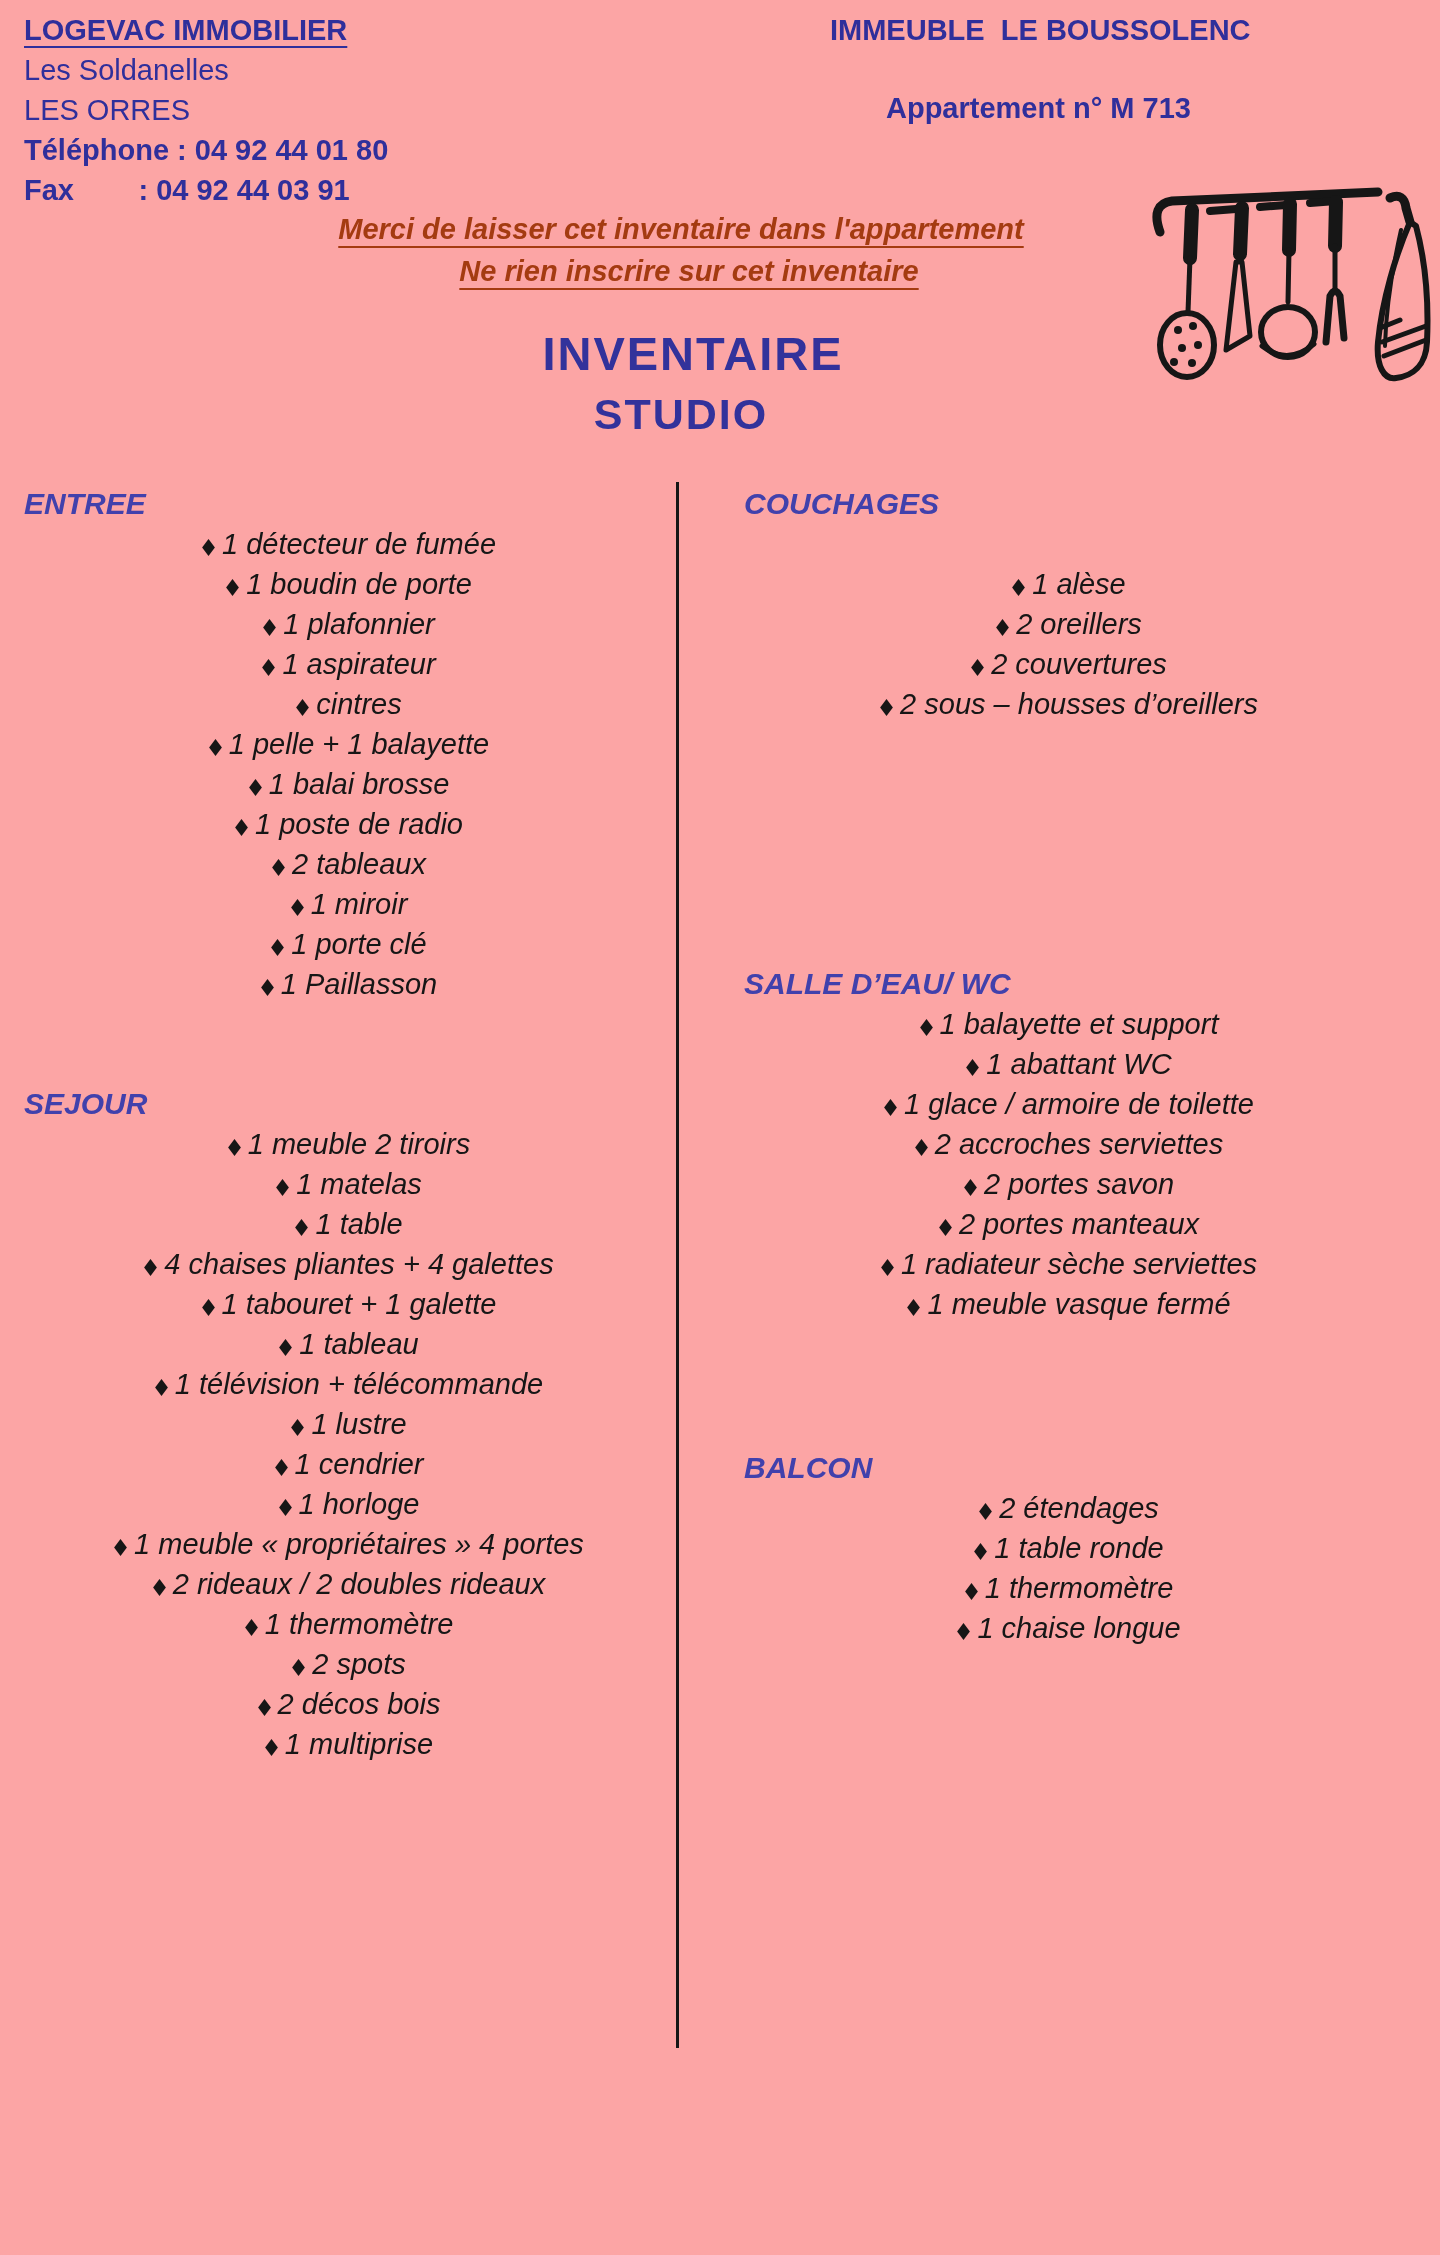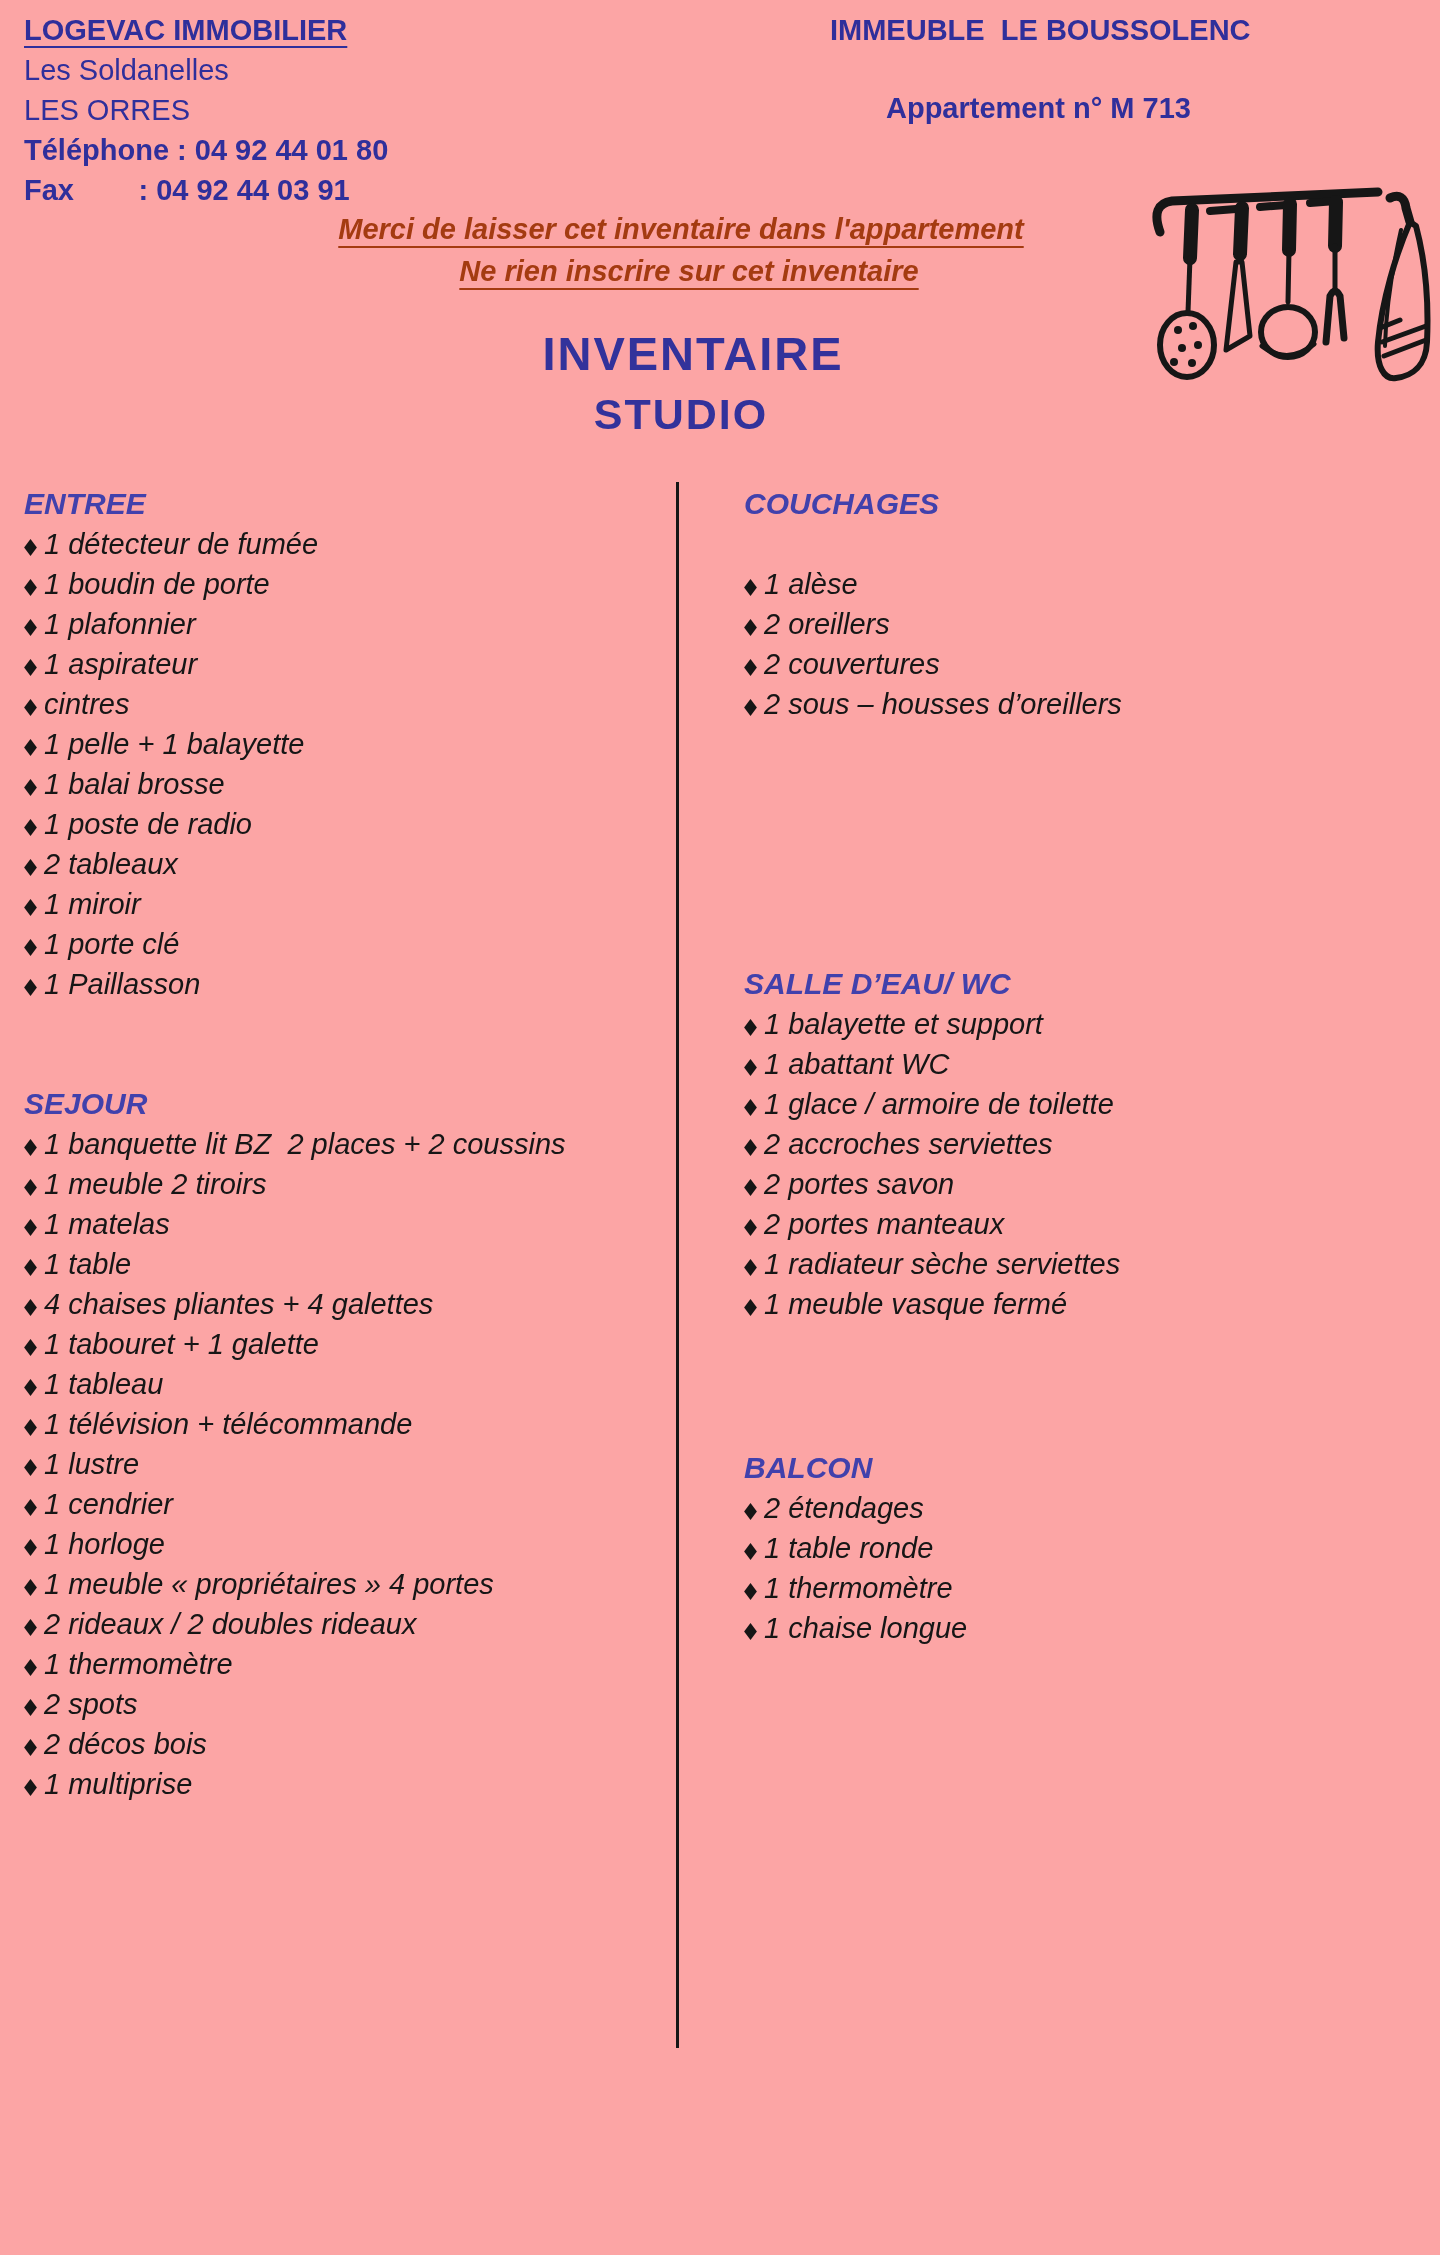--- a/index.html
+++ b/index.html
@@ -25,21 +25,21 @@
   .doc-title{left:0;width:1362px;top:326px;text-align:center;font-size:47px;font-weight:bold;color:#32329b;letter-spacing:2px;padding-left:12px;}
   .doc-subtitle{left:0;width:1362px;top:390px;text-align:center;font-size:43px;font-weight:bold;color:#32329b;letter-spacing:2px;}
   
   .clipart{left:1138px;top:170px;width:300px;height:240px;}
   
   .divider{left:676px;top:482px;width:3px;height:1566px;background:#161616;}
   
   .sec{width:650px;font-style:italic;}
   .sec h2{margin:0;font-size:30px;line-height:40px;font-weight:bold;color:#4141ac;white-space:pre;}
   .sec ul{margin:0;padding:0;list-style:none;}
-  .sec li{font-size:29px;line-height:40px;white-space:pre;}
+  .sec li{font-size:29px;line-height:40px;white-space:pre;text-align:center;}
   .gap-after-title ul{margin-top:40px;}
   .sec-entree{left:24px;top:484px;}
   .sec-sejour{left:24px;top:1084px;}
   .sec-couchages{left:744px;top:484px;}
   .sec-salle-eau{left:744px;top:964px;}
   .sec-balcon{left:744px;top:1448px;}
   .bullet{
     display:inline-block;width:9px;height:9px;background:#161616;
     transform:scaleY(1.35) rotate(45deg);margin:0 9px 0 2px;vertical-align:2px;
   }
@@ -117,21 +117,20 @@
         <li><span class="bullet"></span><span>2 tableaux</span></li>
         <li><span class="bullet"></span><span>1 miroir</span></li>
         <li><span class="bullet"></span><span>1 porte clé</span></li>
         <li><span class="bullet"></span><span>1 Paillasson</span></li>
       </ul>
   </section>
 
   <section class="abs sec sec-sejour">
     <h2>SEJOUR</h2>
     <ul>
-        <li><span class="bullet"></span><span>1 banquette lit BZ  2 places + 2 coussins</span></li>
         <li><span class="bullet"></span><span>1 meuble 2 tiroirs</span></li>
         <li><span class="bullet"></span><span>1 matelas</span></li>
         <li><span class="bullet"></span><span>1 table</span></li>
         <li><span class="bullet"></span><span>4 chaises pliantes + 4 galettes</span></li>
         <li><span class="bullet"></span><span>1 tabouret + 1 galette</span></li>
         <li><span class="bullet"></span><span>1 tableau</span></li>
         <li><span class="bullet"></span><span>1 télévision + télécommande</span></li>
         <li><span class="bullet"></span><span>1 lustre</span></li>
         <li><span class="bullet"></span><span>1 cendrier</span></li>
         <li><span class="bullet"></span><span>1 horloge</span></li>

